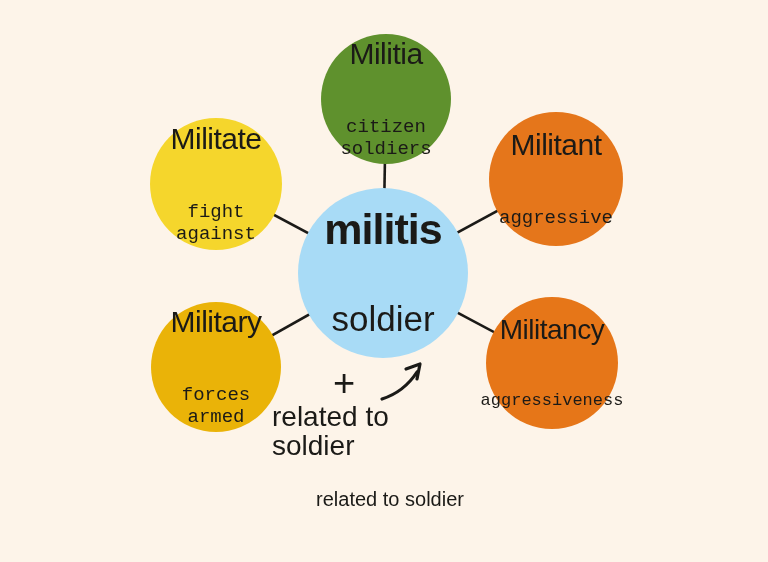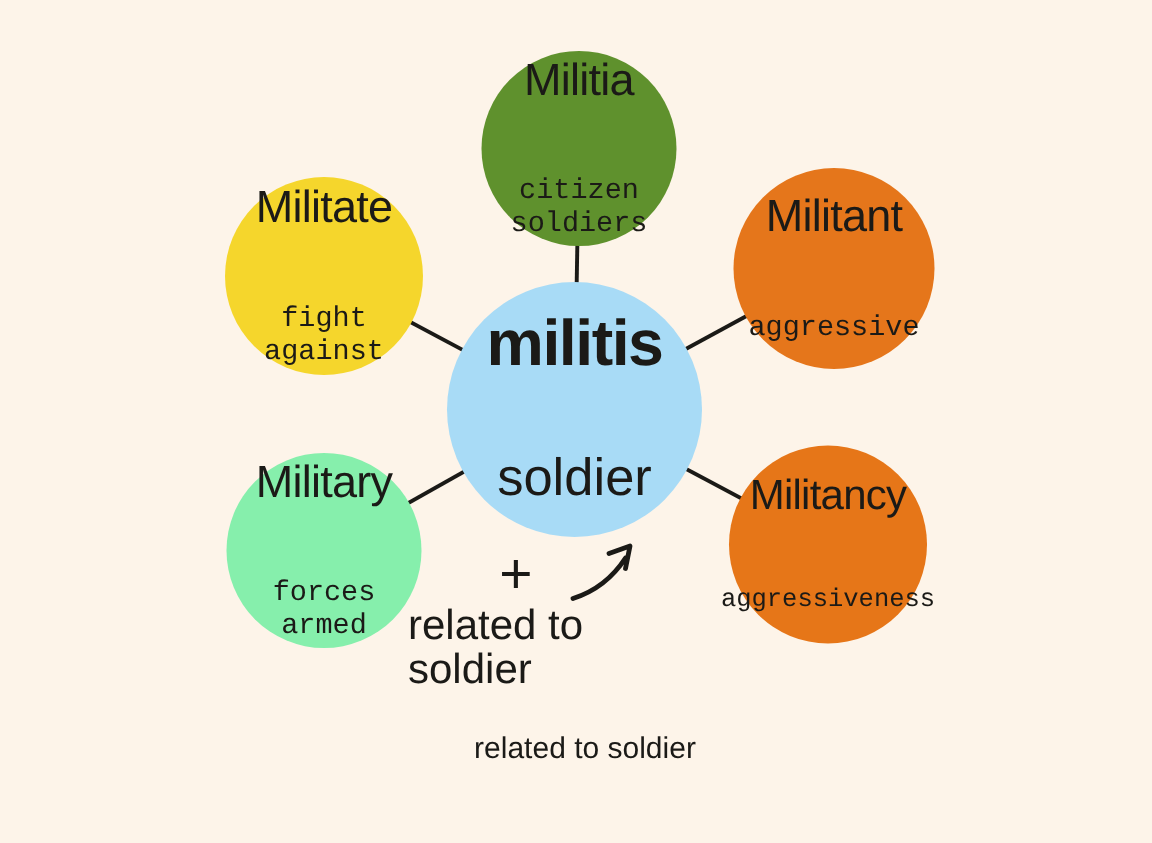--- a/index.html
+++ b/index.html
@@ -76,21 +76,21 @@
     </div>
   </div>
 
   <div class="circle c-militant" style="background-color: rgb(229, 118, 27);">
     <div class="node-title">Militant</div>
     <div class="node-sub">
       <span class="sub-line">aggressive</span>
     </div>
   </div>
 
-  <div class="circle c-military" style="background-color: #86efac;">
+  <div class="circle c-military" style="background-color: #eab308;">
     <div class="node-title">Military</div>
     <div class="node-sub">
       <span class="sub-line">forces</span>
       <span class="sub-line">armed</span>
     </div>
   </div>
 
   <div class="circle c-militancy" style="background-color: rgb(230, 118, 24);">
     <div class="node-title t-small">Militancy</div>
     <div class="node-sub s-small">

